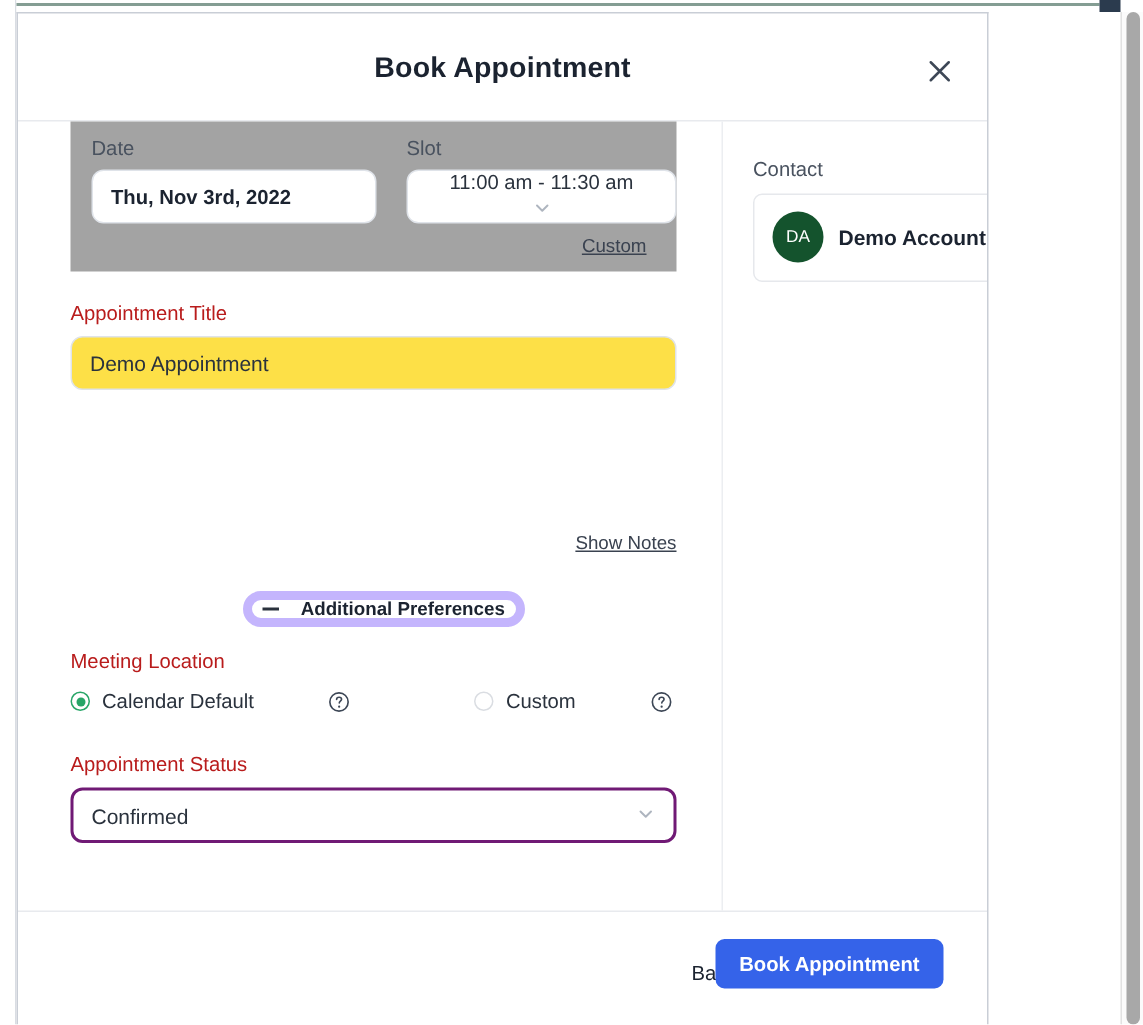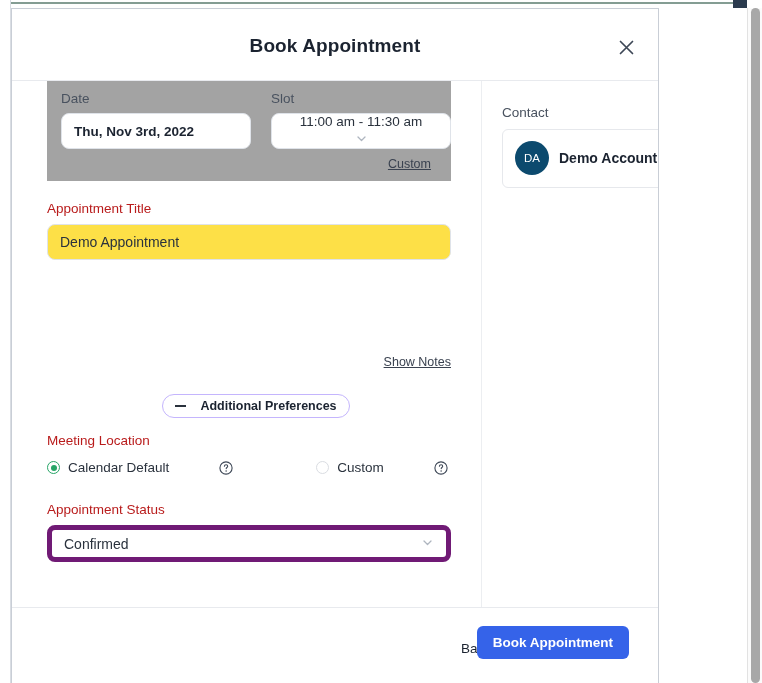--- a/index.html
+++ b/index.html
@@ -221,21 +221,21 @@
     display: flex;
     align-items: center;
     padding: 0 12px;
     font-size: 14px;
     color: #2a323d;
   }
   .select-input {
     width: 404px;
     height: 37px;
     background: #ffffff;
-    border: 5px solid #701a75;
+    border: 2px solid #701a75;
     border-radius: 8px;
     box-sizing: border-box;
     display: flex;
     align-items: center;
     justify-content: space-between;
     padding: 12px 12px;
     font-size: 14px;
     color: #2a323d;
   }
   .show-notes {
@@ -248,21 +248,21 @@
     text-decoration: underline;
     cursor: pointer;
   }
 
   
   .pref-pill {
     position: absolute;
     left: 150px;
     width: 188px;
     height: 24px;
-    border: 1px solid #c4b5fd;
+    border: 6px solid #c4b5fd;
     border-radius: 14px;
     background: #ffffff;
     display: flex;
     align-items: center;
     justify-content: center;
     gap: 14px;
     font-size: 12.5px;
     font-weight: bold;
     color: #1b2330;
     cursor: pointer;
@@ -334,21 +334,21 @@
     box-sizing: border-box;
     padding: 11px 12px 12px 12px;
   }
   .contact-top {
     display: flex;
     align-items: center;
   }
   .avatar {
     width: 34px; height: 34px;
     border-radius: 50%;
-    background: #0c4a6e;
+    background: #14532d;
     color: #ffffff;
     font-size: 11.5px;
     display: flex;
     align-items: center;
     justify-content: center;
     flex: none;
   }
   .contact-name {
     margin-left: 10px;
     font-size: 14px;

